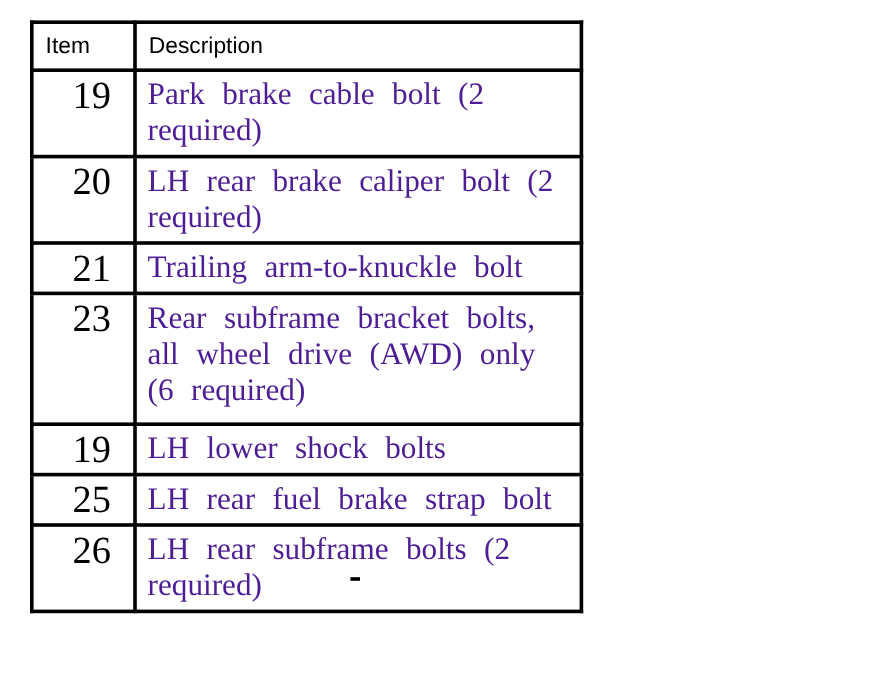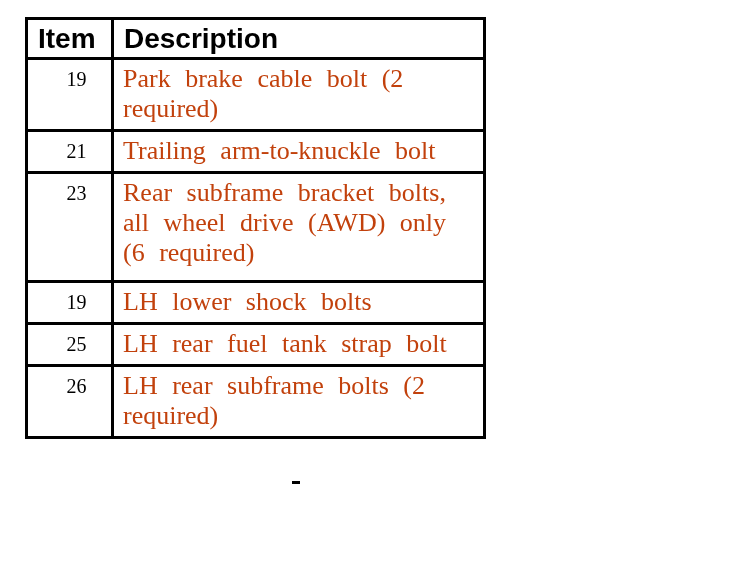--- a/index.html
+++ b/index.html
@@ -27,41 +27,41 @@
   table.parts-table td {
     border: 3px solid #000000;
     vertical-align: top;
     box-sizing: border-box;
   }
   col.col-item { width: 86px; }
   col.col-desc { width: 372px; }
 
   th.hdr {
     font-family: "Liberation Sans", sans-serif;
-    font-weight: bold;
-    font-size: 28px;
+    font-weight: normal;
+    font-size: 19px;
     line-height: 32px;
     color: #000000;
     text-align: left;
     padding: 3px 8px 2px 10px;
     height: 40px;
   }
   td.item-cell {
     font-family: "Liberation Serif", serif;
-    font-size: 20px;
+    font-size: 32px;
     line-height: 30px;
     color: #000000;
     text-align: center;
     padding: 4px 2px 2px 16px;
   }
   td.desc-cell {
     font-family: "Liberation Serif", serif;
     font-size: 26px;
     line-height: 30px;
-    color: #c2410c;
+    color: #4c1d95;
     text-align: left;
     word-spacing: 8px;
     padding: 4px 12px 5px 9px;
   }
   tr.rh-2  { height: 70px; }
   tr.rh-1  { height: 37px; margin-top: 35px; }
   tr.rh-1b { height: 38px; }
   tr.rh-3  { height: 109px; }
   tr.rh-2b { height: 69px; margin-left: 16px; }
 
@@ -87,35 +87,39 @@
       <tr>
         <th class="hdr">Item</th>
         <th class="hdr">Description</th>
       </tr>
     </thead>
     <tbody>
       <tr class="rh-2">
         <td class="item-cell">19</td>
         <td class="desc-cell">Park brake cable bolt (2 required)</td>
       </tr>
+      <tr class="rh-2">
+        <td class="item-cell">20</td>
+        <td class="desc-cell">LH rear brake caliper bolt (2 required)</td>
+      </tr>
       <tr class="rh-1">
         <td class="item-cell">21</td>
         <td class="desc-cell">Trailing arm-to-knuckle bolt</td>
       </tr>
       <tr class="rh-3">
         <td class="item-cell">23</td>
         <td class="desc-cell">Rear subframe bracket bolts, all wheel drive (AWD) only (6 required)</td>
       </tr>
       <tr class="rh-1">
         <td class="item-cell">19</td>
         <td class="desc-cell">LH lower shock bolts</td>
       </tr>
       <tr class="rh-1b">
         <td class="item-cell">25</td>
-        <td class="desc-cell">LH rear fuel tank strap bolt</td>
+        <td class="desc-cell">LH rear fuel brake strap bolt</td>
       </tr>
       <tr class="rh-2b">
         <td class="item-cell">26</td>
         <td class="desc-cell">LH rear subframe bolts (2 required)</td>
       </tr>
     </tbody>
   </table>
 </div>
 
 <div class="scan-dash"></div>

